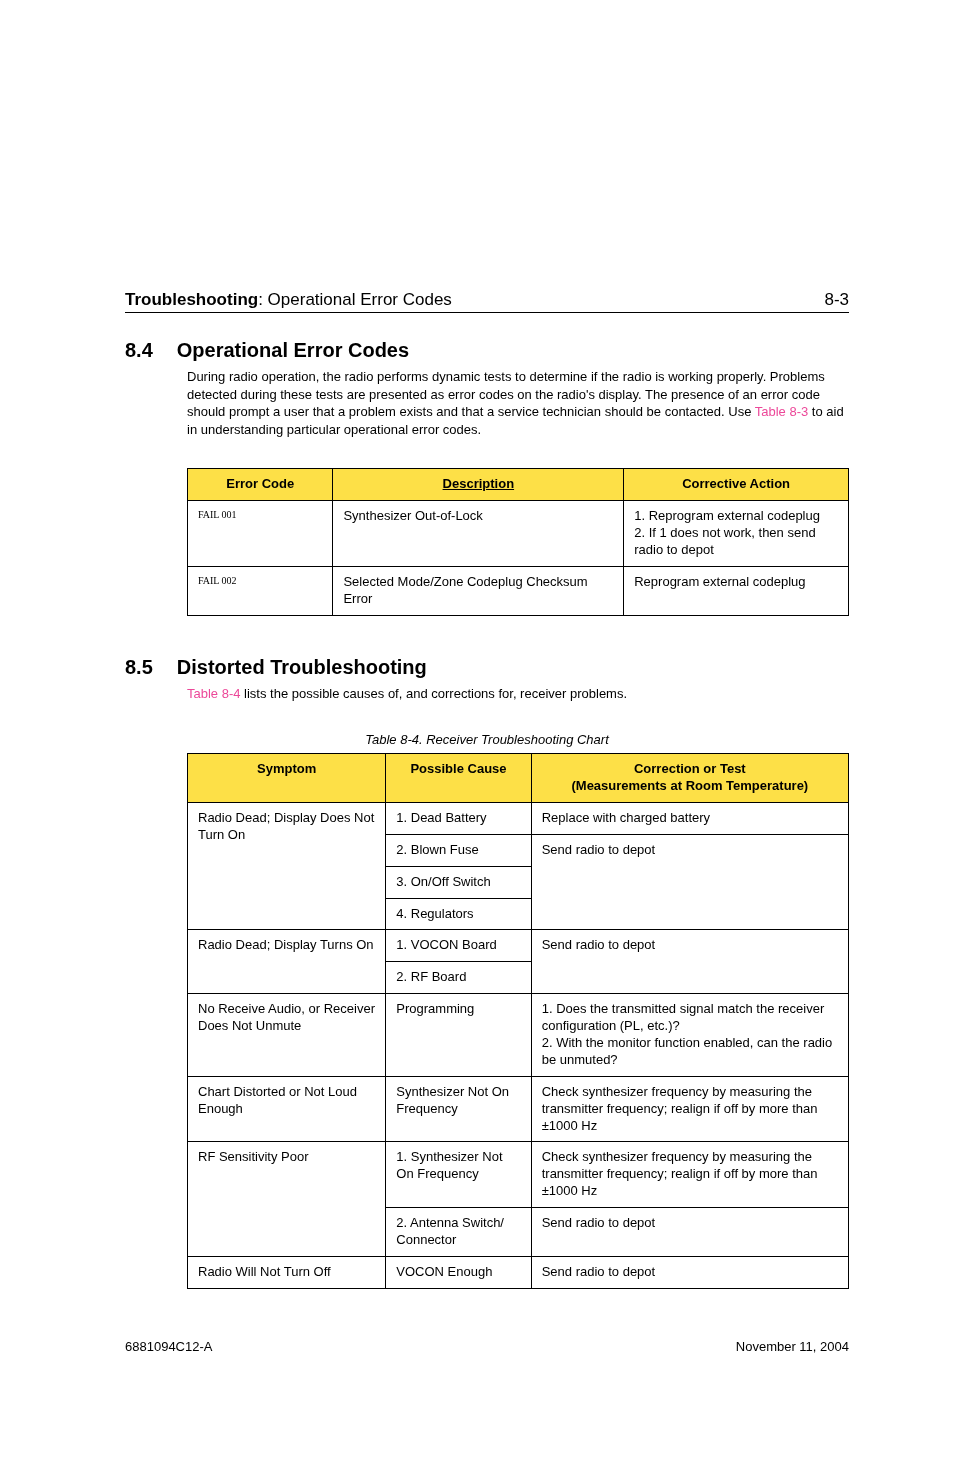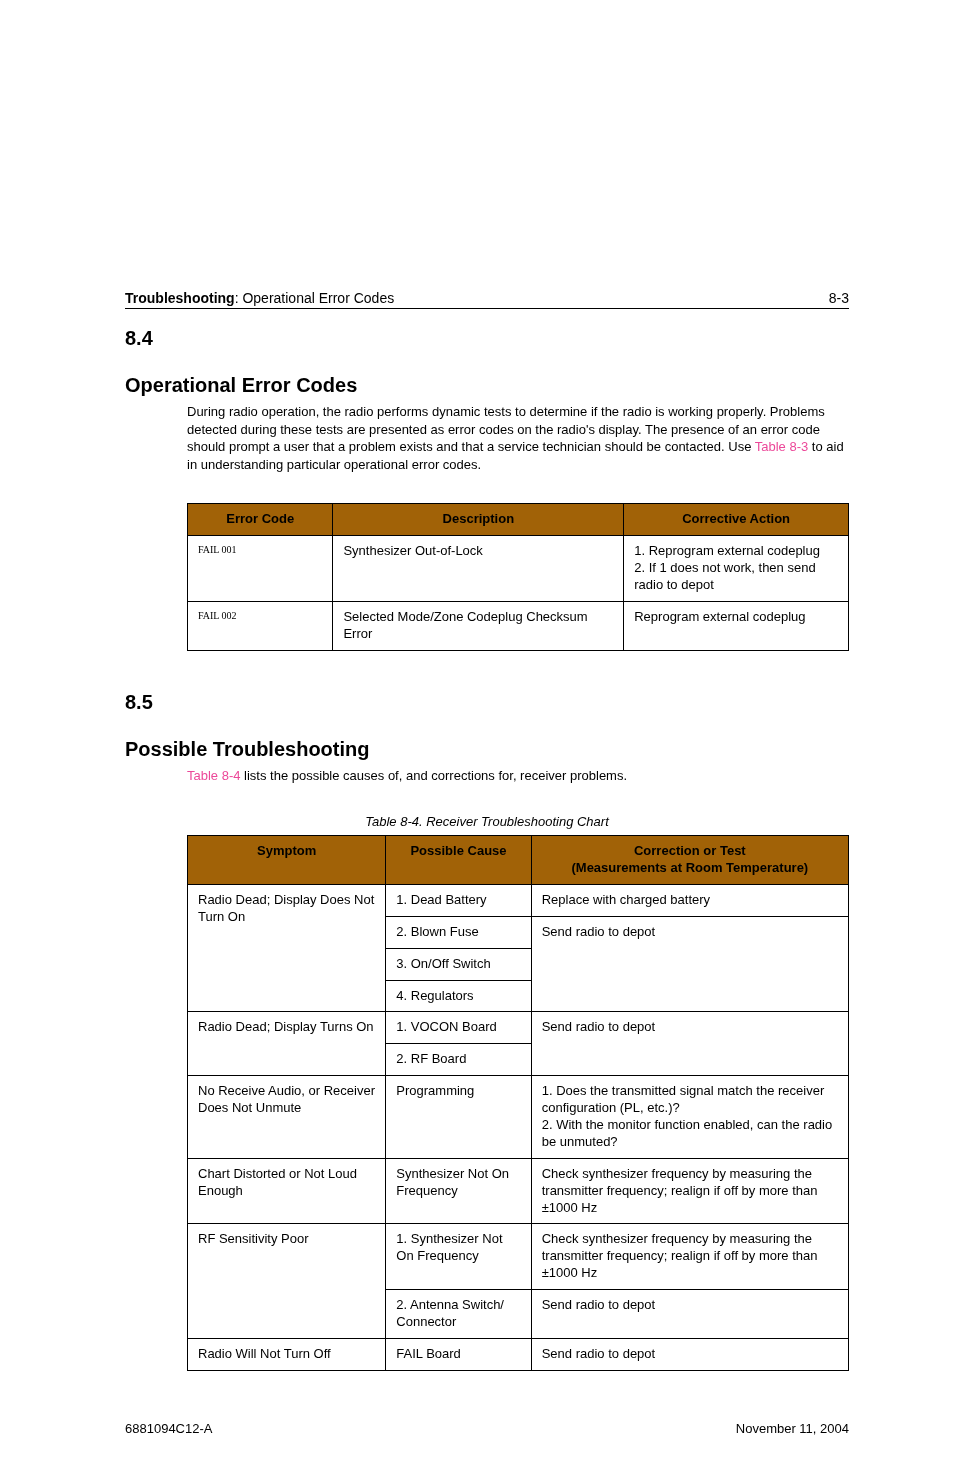--- a/index.html
+++ b/index.html
@@ -13,34 +13,33 @@
     width: 954px;
   }
   .page {
     width: 954px;
     padding: 290px 105px 60px 125px;
   }
   .running-header {
     display: flex;
     justify-content: space-between;
     align-items: baseline;
-    font-size: 14px;
+    font-size: 17px;
     border-bottom: 1px solid #000;
     padding-bottom: 2px;
-    margin-bottom: 18px;
+    margin-bottom: 26px;
   }
   .running-header .left { }
   .running-header .right { }
   .section-heading {
     font-size: 20px;
     font-weight: bold;
     display: flex;
     gap: 24px;
     margin: 0 0 6px 0;
-    flex-direction: column;
   }
   .body-text {
     font-size: 13px;
     line-height: 1.35;
     margin: 0 0 30px 62px;
   }
   .link { color: #ec4899; }
   .table-caption {
     text-align: center;
     font-style: italic;
@@ -61,34 +60,34 @@
     width: calc(100% - 62px);
   }
   th, td {
     border: 1px solid #000;
     padding: 7px 10px;
     text-align: left;
     vertical-align: top;
     line-height: 1.3;
   }
   th {
-    background: #a16207;
+    background: #fde047;
     text-align: center;
     font-weight: bold;
   }
   .mono { font-family: Liberation Serif, serif; font-size: 10px; }
   .footer {
     display: flex;
     justify-content: space-between;
     font-size: 13px;
     margin-top: 10px;
   }
   .section-block { margin-bottom: 34px; }
   .table83 th:nth-child(1){ width: 22%; }
-  .table83 th:nth-child(2){ width: 44%; }
+  .table83 th:nth-child(2){ width: 44%; text-decoration: underline; }
   .table83 th:nth-child(3){ width: 34%; }
   .table84 th:nth-child(1){ width: 30%; text-align: center; }
   .table84 th:nth-child(2){ width: 22%; }
   .table84 th:nth-child(3){ width: 48%; }
   .table84 th .sub { font-weight: bold; display:block;}
 </style>
 </head>
 <body>
 
 <div class="page">
@@ -129,21 +128,21 @@
           <td>Selected Mode/Zone Codeplug Checksum Error</td>
           <td>Reprogram external codeplug</td>
         </tr>
       </tbody>
     </table>
   </div>
 
   <div class="section-block">
     <h2 class="section-heading">
       <span>8.5</span>
-      <span>Possible Troubleshooting</span>
+      <span>Distorted Troubleshooting</span>
     </h2>
     <p class="body-text">
       <span class="link">Table 8-4</span><span> lists the possible causes of, and corrections for, receiver problems.</span>
     </p>
 
     <div class="table-caption">Table 8-4.  Receiver Troubleshooting Chart</div>
     <table class="table84">
       <thead>
         <tr>
           <th>Symptom</th>
@@ -193,21 +192,21 @@
           <td rowspan="2">RF Sensitivity Poor</td>
           <td>1. Synthesizer Not On Frequency</td>
           <td>Check synthesizer frequency by measuring the transmitter frequency; realign if off by more than ±1000 Hz</td>
         </tr>
         <tr>
           <td>2. Antenna Switch/ Connector</td>
           <td>Send radio to depot</td>
         </tr>
         <tr>
           <td>Radio Will Not Turn Off</td>
-          <td>FAIL Board</td>
+          <td>VOCON Enough</td>
           <td>Send radio to depot</td>
         </tr>
       </tbody>
     </table>
   </div>
 
   <div class="footer">
     <span>6881094C12-A</span>
     <span>November 11, 2004</span>
   </div>

